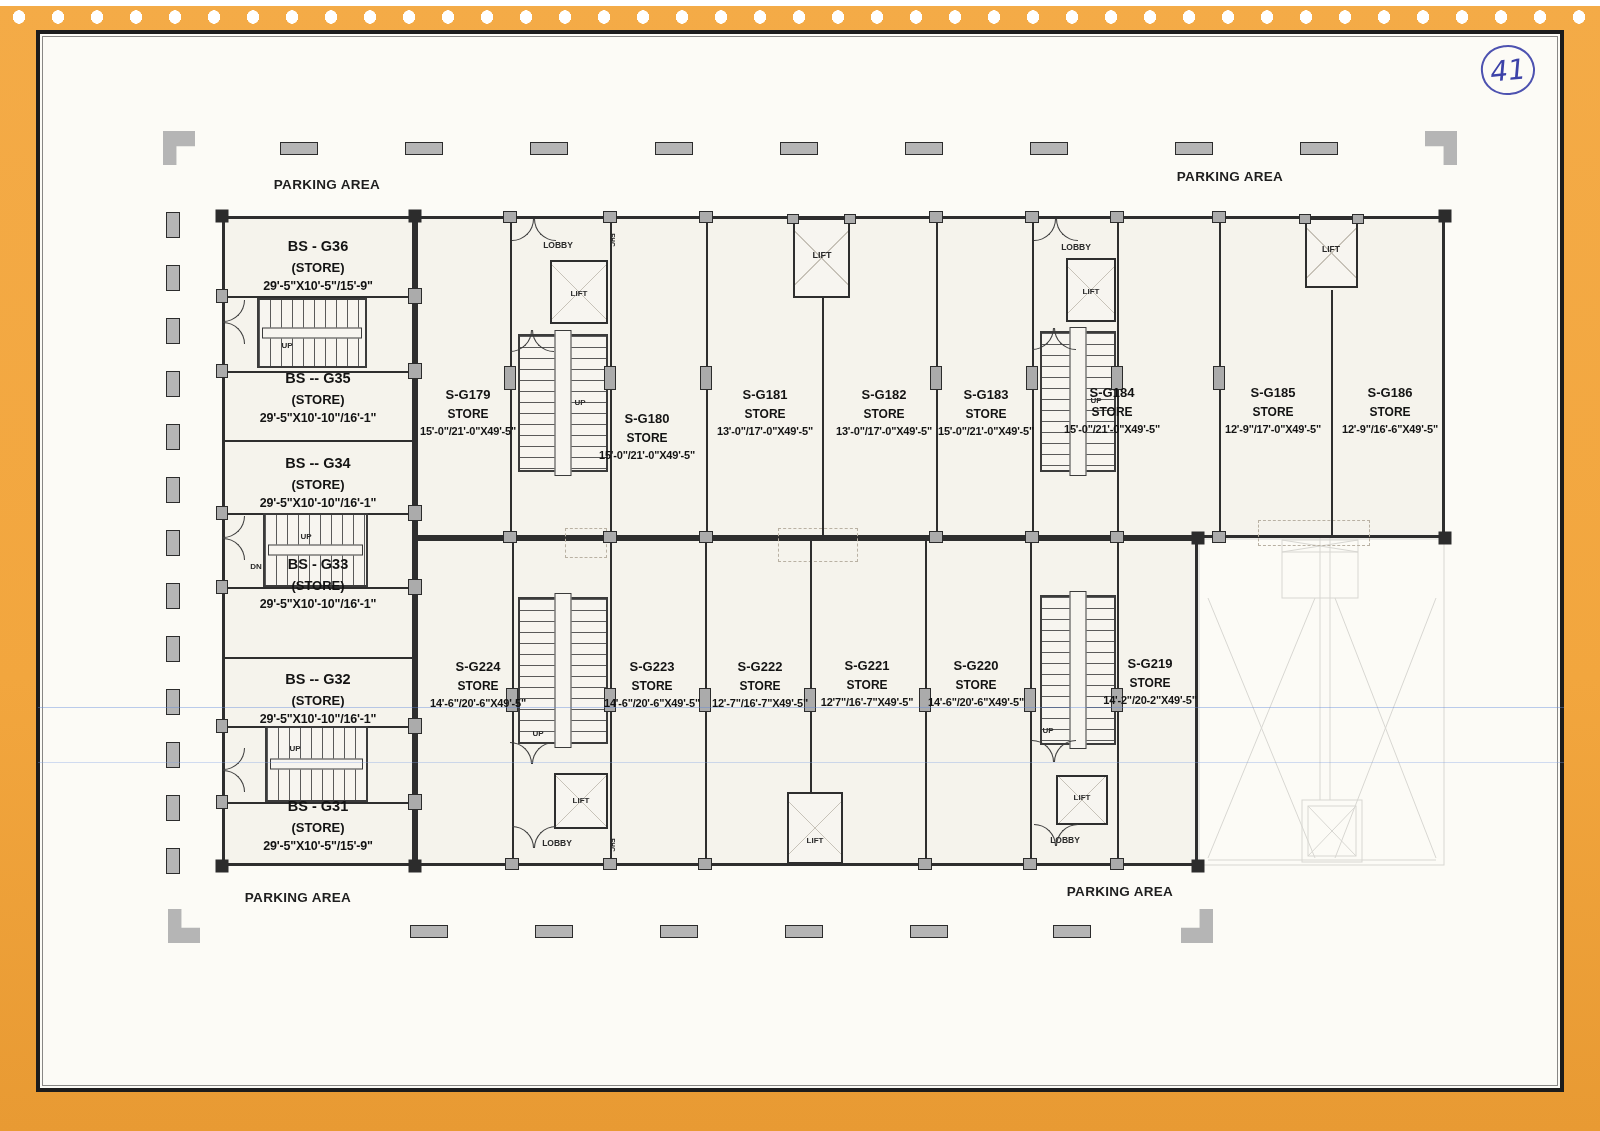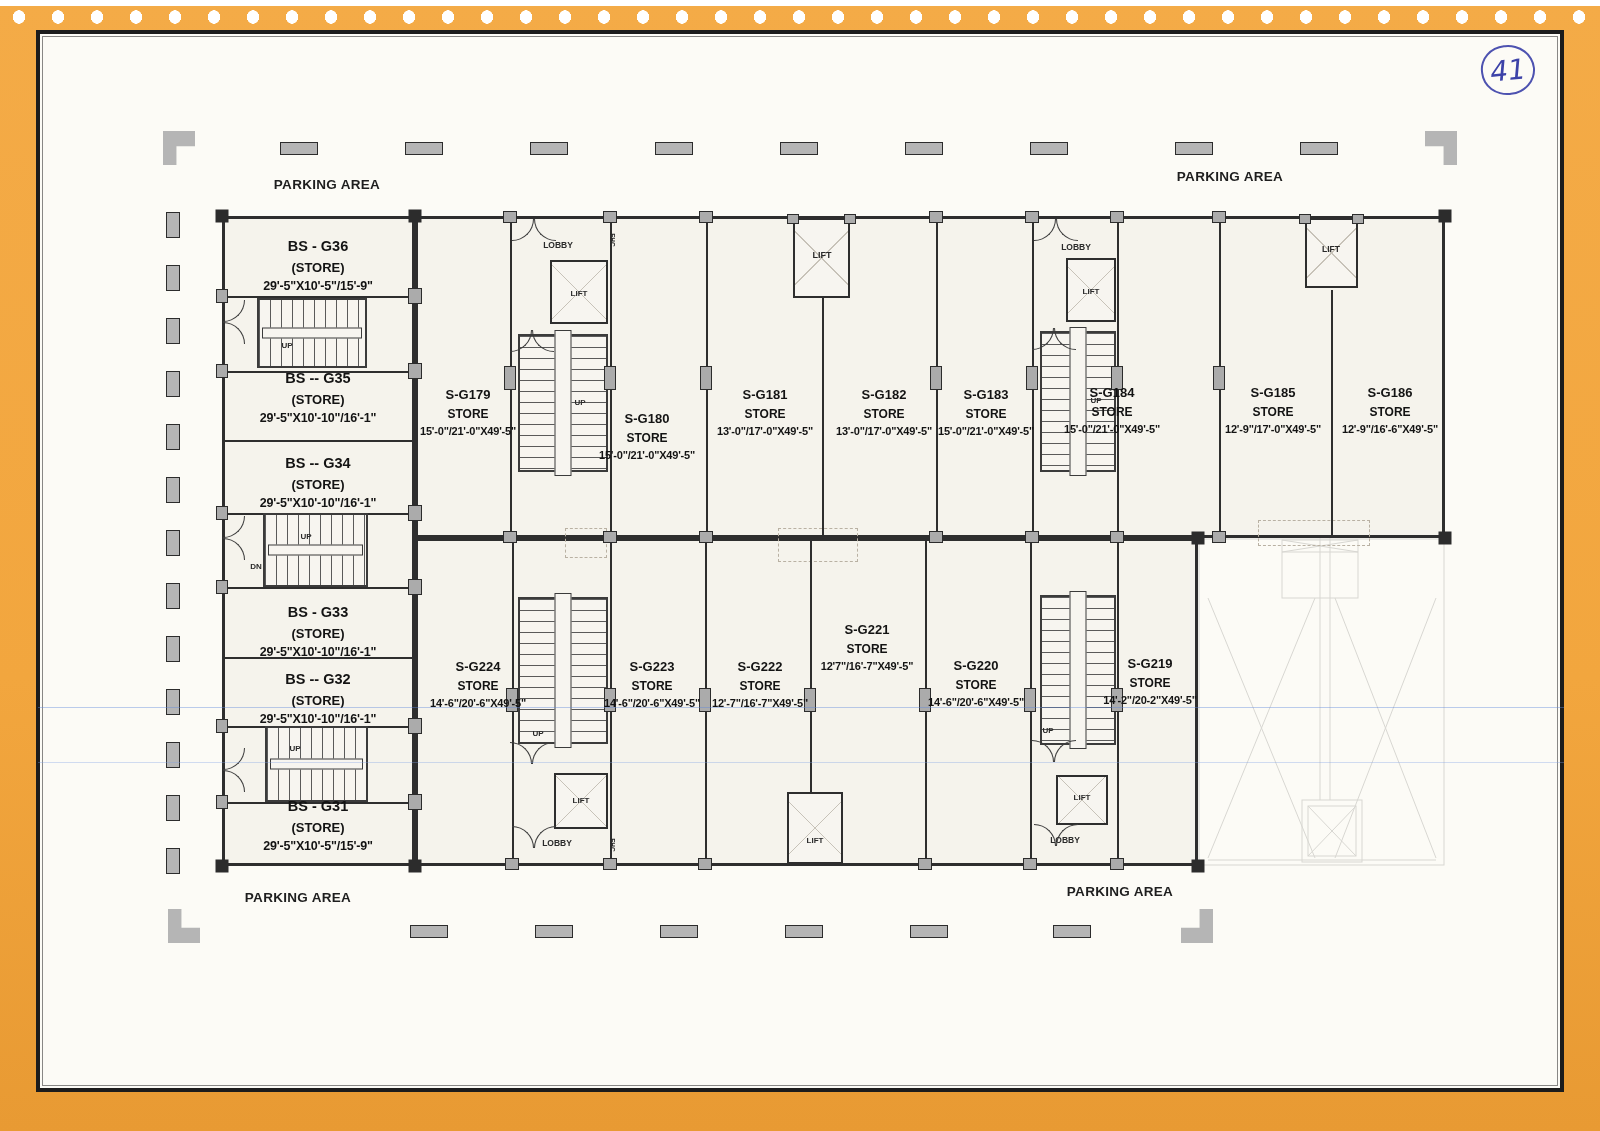--- a/index.html
+++ b/index.html
@@ -299,21 +299,21 @@
       <div class="room-label bs" style="left: 318px; top: 398px;">
         <span class="rname">BS -- G35</span>
         <span class="rtype">(STORE)</span>
         <span class="rdims">29'-5"X10'-10"/16'-1"</span>
       </div>
       <div class="room-label bs" style="left: 318px; top: 483px;">
         <span class="rname">BS -- G34</span>
         <span class="rtype">(STORE)</span>
         <span class="rdims">29'-5"X10'-10"/16'-1"</span>
       </div>
-      <div class="room-label bs" style="left: 318px; top: 632px;">
+      <div class="room-label bs" style="left: 318px; top: 584px;">
         <span class="rname">BS - G33</span>
         <span class="rtype">(STORE)</span>
         <span class="rdims">29'-5"X10'-10"/16'-1"</span>
       </div>
       <div class="room-label bs" style="left: 318px; top: 699px;">
         <span class="rname">BS -- G32</span>
         <span class="rtype">(STORE)</span>
         <span class="rdims">29'-5"X10'-10"/16'-1"</span>
       </div>
       <div class="room-label bs" style="left: 318px; top: 826px;">
@@ -369,21 +369,21 @@
       <div class="room-label" style="left: 652px; top: 684px;">
         <span class="rname">S-G223</span>
         <span class="rtype">STORE</span>
         <span class="rdims">14'-6"/20'-6"X49'-5"</span>
       </div>
       <div class="room-label" style="left: 760px; top: 684px;">
         <span class="rname">S-G222</span>
         <span class="rtype">STORE</span>
         <span class="rdims">12'-7"/16'-7"X49'-5"</span>
       </div>
-      <div class="room-label" style="left: 867px; top: 647px; text-align: center;">
+      <div class="room-label" style="left: 867px; top: 683px; text-align: center;">
         <span class="rname">S-G221</span>
         <span class="rtype">STORE</span>
         <span class="rdims">12'7"/16'-7"X49'-5"</span>
       </div>
       <div class="room-label" style="left: 976px; top: 683px;">
         <span class="rname">S-G220</span>
         <span class="rtype">STORE</span>
         <span class="rdims">14'-6"/20'-6"X49'-5"</span>
       </div>
       <div class="room-label" style="left: 1150px; top: 681px;">

